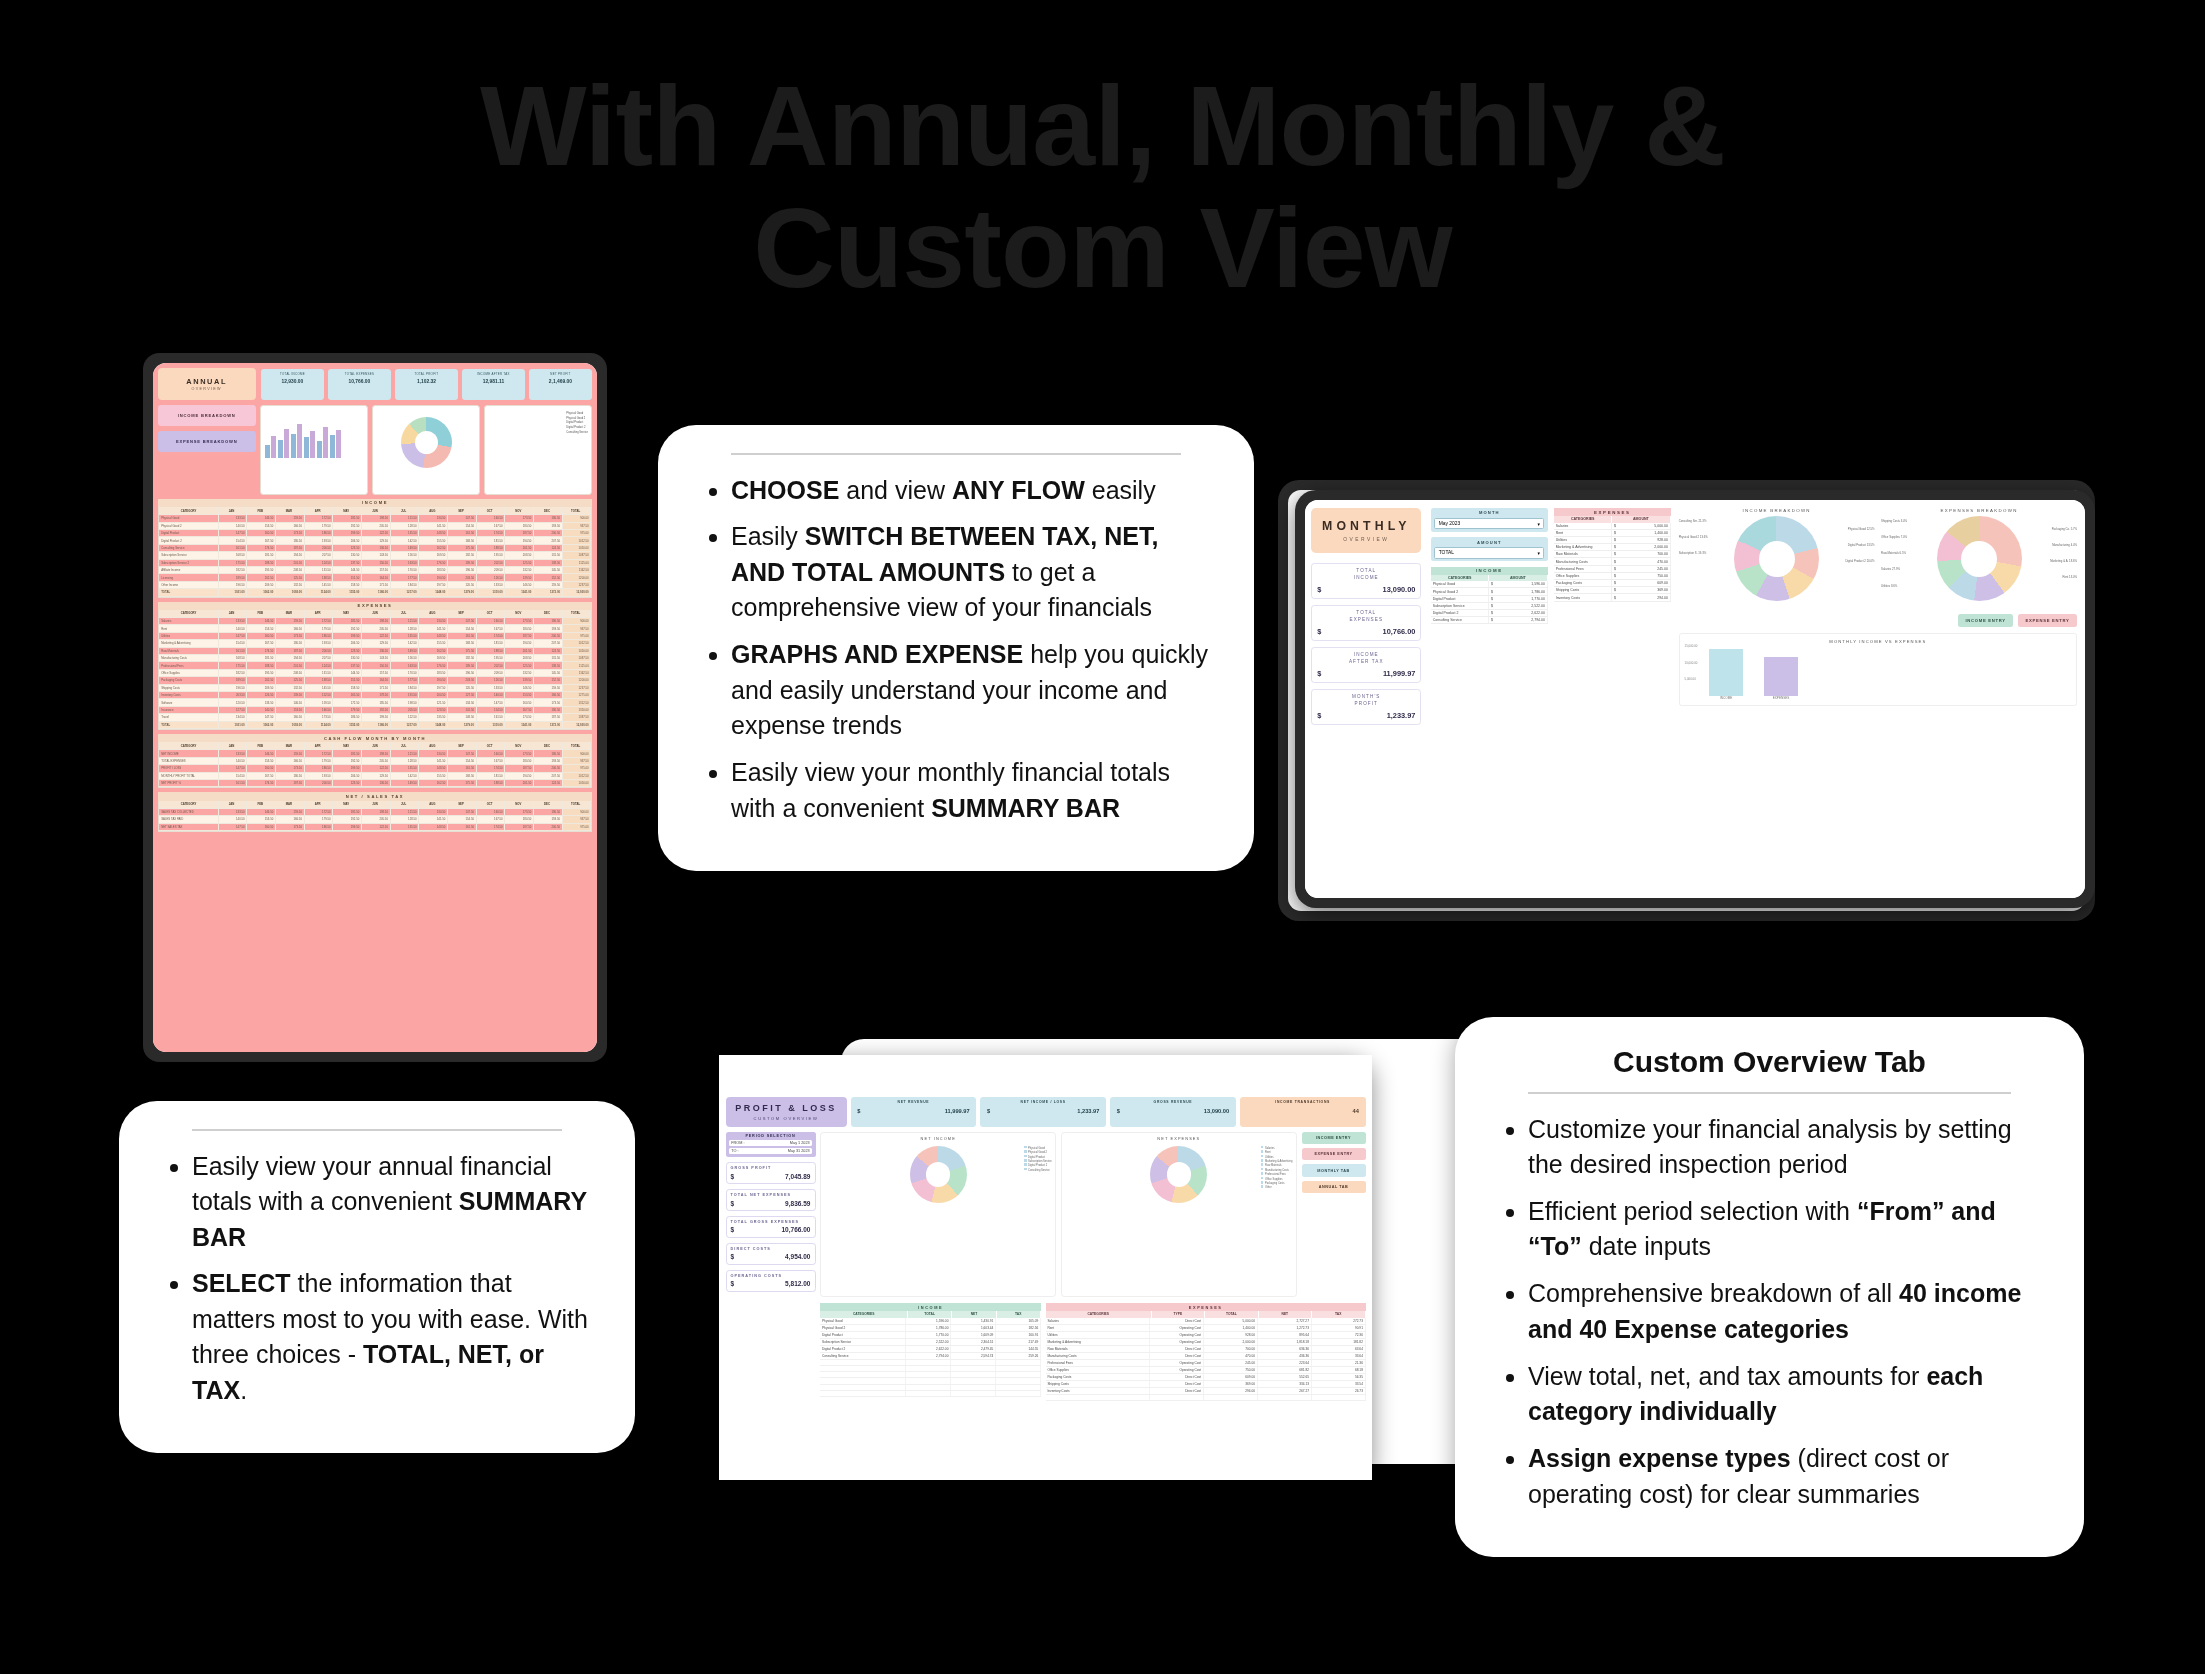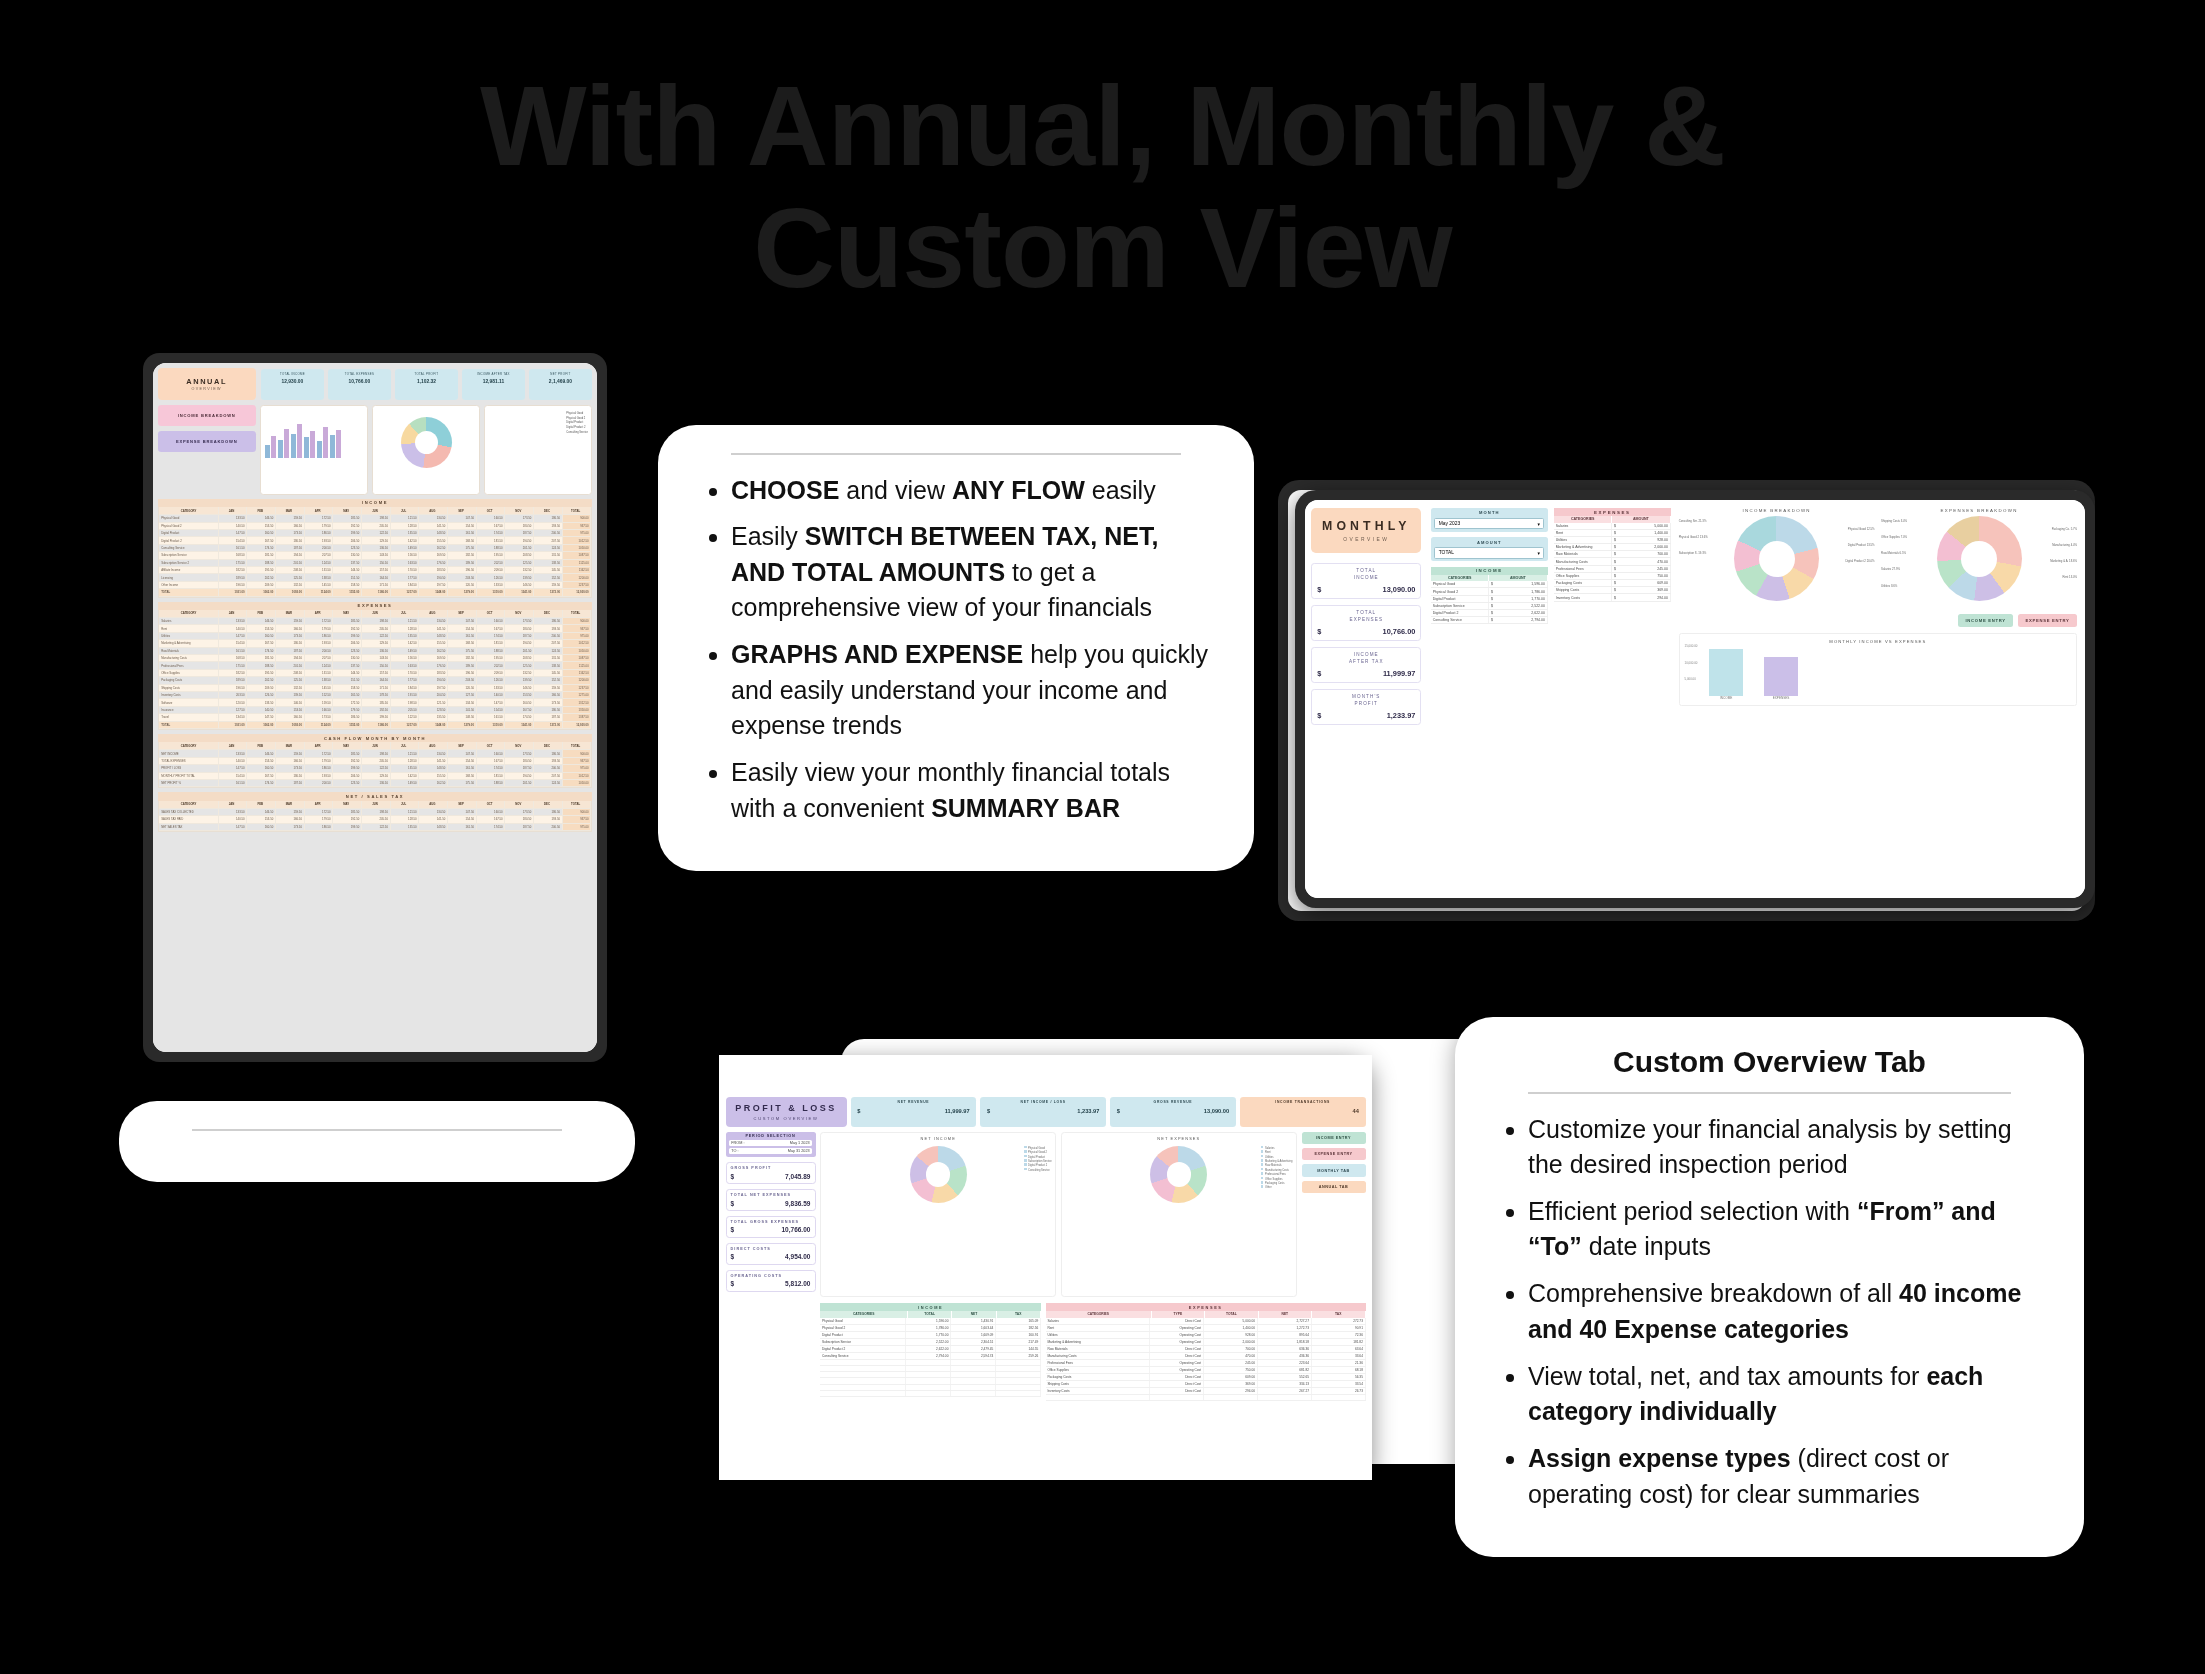--- a/index.html
+++ b/index.html
@@ -83,21 +83,21 @@
   
   #frame-monthly { left: 1295px; top: 490px; width: 800px; height: 418px; }
   
   #frame-pl-back { left: 841px; top: 1039px; width: 653px; height: 425px; background:#fff; border:0; border-radius: 23px; }
   #frame-pl { left: 719px; top: 1055px; width: 653px; height: 425px; background:#fff; border-radius: 21px; padding: 8.2px; }
 
   
   .ss { font-family: "Liberation Sans", sans-serif; }
 
   
-  .an-wrap { position: absolute; inset: 0; background: #e5e5e5; }
+  .an-wrap { position: absolute; inset: 0; background: #fca5a5; }
   .an-top { display: flex; height: 42px; }
   .an-title {
     width: 98px; margin: 4.9px; background: #fbd9bf; border-radius: 4.1px;
     display: flex; flex-direction: column; align-items: center; justify-content: center;
   }
   .an-title .t1 { font-size: 7.4px; letter-spacing: 1.6px; font-weight: bold; color: #3a2c22; }
   .an-title .t2 { font-size: 3.7px; letter-spacing: 1.3px; color: #6b5a4c; margin-top:1.6px; }
   .an-kpis { flex: 1; display: flex; gap: 3.3px; padding: 6.5px 4.9px 4.9px 0; }
   .an-kpi { flex: 1; background: #cfe8ef; border-radius: 3.3px; padding: 2.5px 3.3px; }
   .an-kpi .k { font-size: 2.9px; letter-spacing: 0.3px; color: #33525c; text-align:center; }
@@ -1488,20 +1488,24 @@
   <ul id="ul-monthly">
       <li><b>CHOOSE</b> and view <b>ANY FLOW</b> easily</li>
       <li>Easily <b>SWITCH BETWEEN TAX, NET, AND TOTAL AMOUNTS</b> to get a comprehensive view of your financials</li>
       <li><b>GRAPHS AND EXPENSE</b> help you quickly and easily understand your income and expense trends</li>
       <li>Easily view your monthly financial totals with a convenient <b>SUMMARY BAR</b></li>
     </ul>
 </div>
 
 <div class="card" id="card-annual">
   <div class="card-rule"></div>
+  <ul id="ul-annual">
+      <li>Easily view your annual financial totals with a convenient <b>SUMMARY BAR</b></li>
+      <li><b>SELECT</b> the information that matters most to you with ease. With three choices - <b>TOTAL, NET, or TAX</b>.</li>
+    </ul>
 </div>
 
 <div class="card" id="card-custom">
   <div class="card-title">Custom Overview Tab</div>
   <div class="card-rule"></div>
   <ul id="ul-custom">
       <li>Customize your financial analysis by setting the desired inspection period</li>
       <li>Efficient period selection with <b>“From” and “To”</b> date inputs</li>
       <li>Comprehensive breakdown of all <b>40 income and 40 Expense categories</b></li>
       <li>View total, net, and tax amounts for <b>each category individually</b></li>

